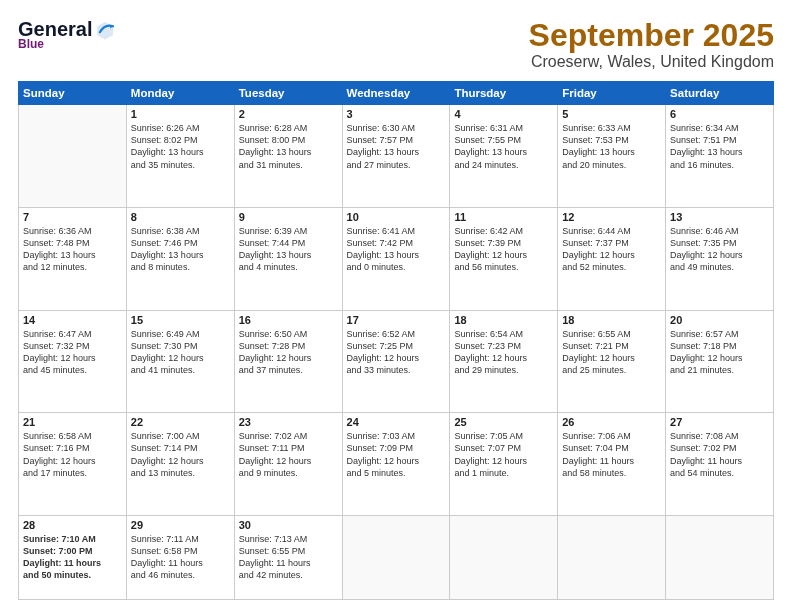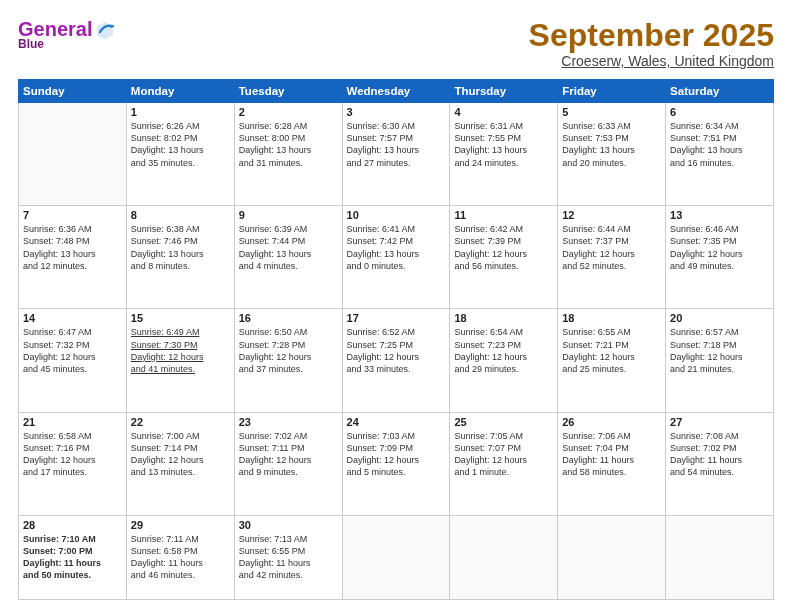--- a/index.html
+++ b/index.html
@@ -37,23 +37,22 @@
     .title-block {
       text-align: right;
     }
     .month-title {
       font-size: 32px;
       font-weight: bold;
       color: #a16207;
       line-height: 1.1;
     }
     .location {
-      font-size: 14px;
+      font-size: 16px;
       color: #444;
-      text-decoration: underline;
     }
     .calendar {
       flex: 1;
       border: 1px solid #bbb;
       border-collapse: collapse;
       width: 100%;
       table-layout: fixed;
     }
     .calendar th {
       background: #1565c0;
@@ -92,21 +91,21 @@
     }
   </style>
 </head>
 <body>
 
 <div class="page">
   <div class="header">
     <div class="logo">
       <div>
         <div style="display:flex;align-items:center;">
-          <span class="logo-general" style="font-size:20px;font-weight:bold;color:#a21caf;">General</span>
+          <span class="logo-general" style="font-size:20px;font-weight:bold;color:#0f172a;">General</span>
           <svg class="logo-icon" viewBox="0 0 30 30">
             <polygon points="15,4 26,10 26,22 15,28 4,22 4,10" fill="#1565c0" opacity="0.15"></polygon>
             <path d="M8,18 Q15,6 26,10" stroke="#1a7fd4" stroke-width="3" fill="none" stroke-linecap="round"></path>
             <path d="M22,8 L26,10 L22,13" fill="#1a7fd4"></path>
           </svg>
         </div>
         <div class="logo-blue" style="font-size:12px;font-weight:bold;color:#701a75;margin-top:-4px;">Blue</div>
       </div>
     </div>
     <div class="title-block">
@@ -227,21 +226,21 @@
         <tr>
           <td>
             <span class="day-number">14</span>
             <div class="day-info" style="white-space: pre-line;">Sunrise: 6:47 AM
 Sunset: 7:32 PM
 Daylight: 12 hours
 and 45 minutes.</div>
           </td>
           <td>
             <span class="day-number">15</span>
-            <div class="day-info" style="white-space: pre-line; text-decoration: underline;">Sunrise: 6:49 AM
+            <div class="day-info" style="white-space: pre-line;">Sunrise: 6:49 AM
 Sunset: 7:30 PM
 Daylight: 12 hours
 and 41 minutes.</div>
           </td>
           <td>
             <span class="day-number">16</span>
             <div class="day-info" style="white-space: pre-line;">Sunrise: 6:50 AM
 Sunset: 7:28 PM
 Daylight: 12 hours
 and 37 minutes.</div>

